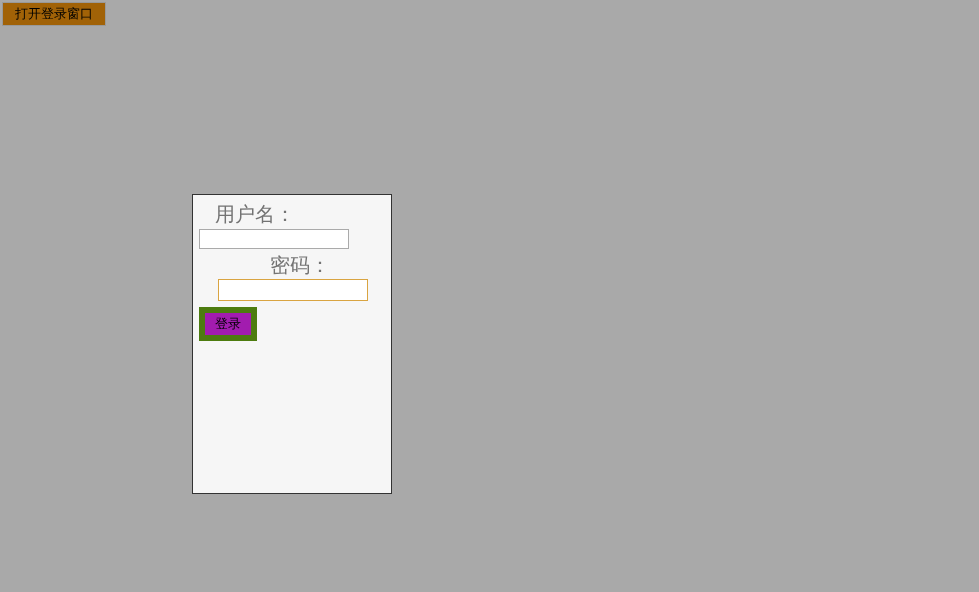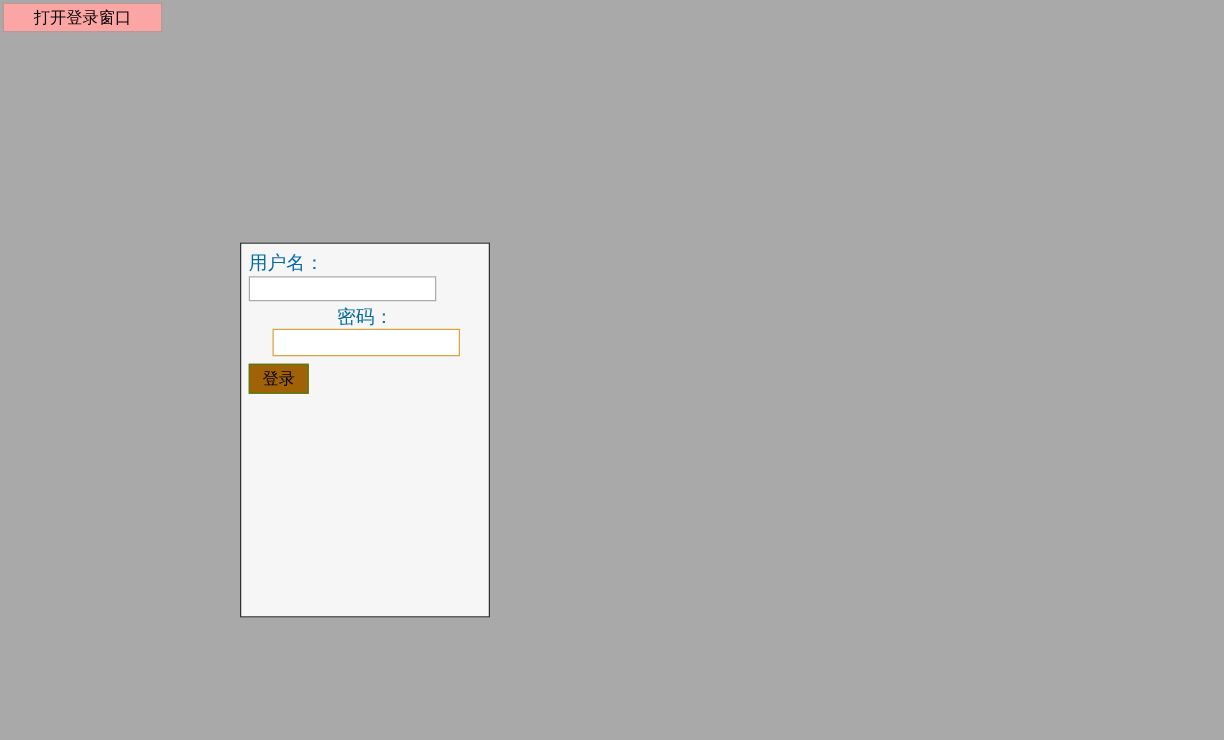--- a/index.html
+++ b/index.html
@@ -12,44 +12,45 @@
       height: 592px;
       background-color: #a9a9a9;
       font-family: Arial, sans-serif;
       font-size: 14px;
       position: relative;
     }
     .open-login-btn {
       position: absolute;
       top: 2px;
       left: 2px;
-      padding: 2px 24px;
+      padding: 2px 12px;
       font-size: 13px;
       font-family: Liberation Sans, sans-serif;
-      background-color: #fca5a5;
+      background-color: #a16207;
       border: 1px solid #999;
       cursor: pointer;
     }
     .login-panel {
       position: absolute;
       top: 194px;
       left: 192px;
       width: 200px;
       height: 300px;
       background-color: #f6f6f6;
       border: 1px solid #333;
       padding: 6px;
     }
     .form-row {
       margin-bottom: 2px;
     }
     .form-label {
-      font-size: 15px;
-      color: #0369a1;
+      font-size: 20px;
+      color: #737373;
       display: inline;
+      margin-left: 16px;
     }
     .username-input {
       display: block;
       width: 150px;
       height: 20px;
       border: 1px solid #aaa;
       background-color: #fff;
       padding: 1px 3px;
       font-size: 13px;
       margin-top: 1px;
@@ -68,22 +69,22 @@
       background-color: #fff;
       padding: 1px 3px;
       font-size: 13px;
       margin-left: 2px;
       outline: none;
     }
     .login-btn {
       padding: 2px 10px;
       font-size: 13px;
       font-family: Arial, sans-serif;
-      background-color: #a16207;
-      border: 1px solid #4d7c0f;
+      background-color: #a21caf;
+      border: 6px solid #4d7c0f;
       cursor: pointer;
       margin-top: 2px;
     }
   </style>
 </head>
 <body>
 
 <button class="open-login-btn">打开登录窗口</button>
 
 <div class="login-panel">

